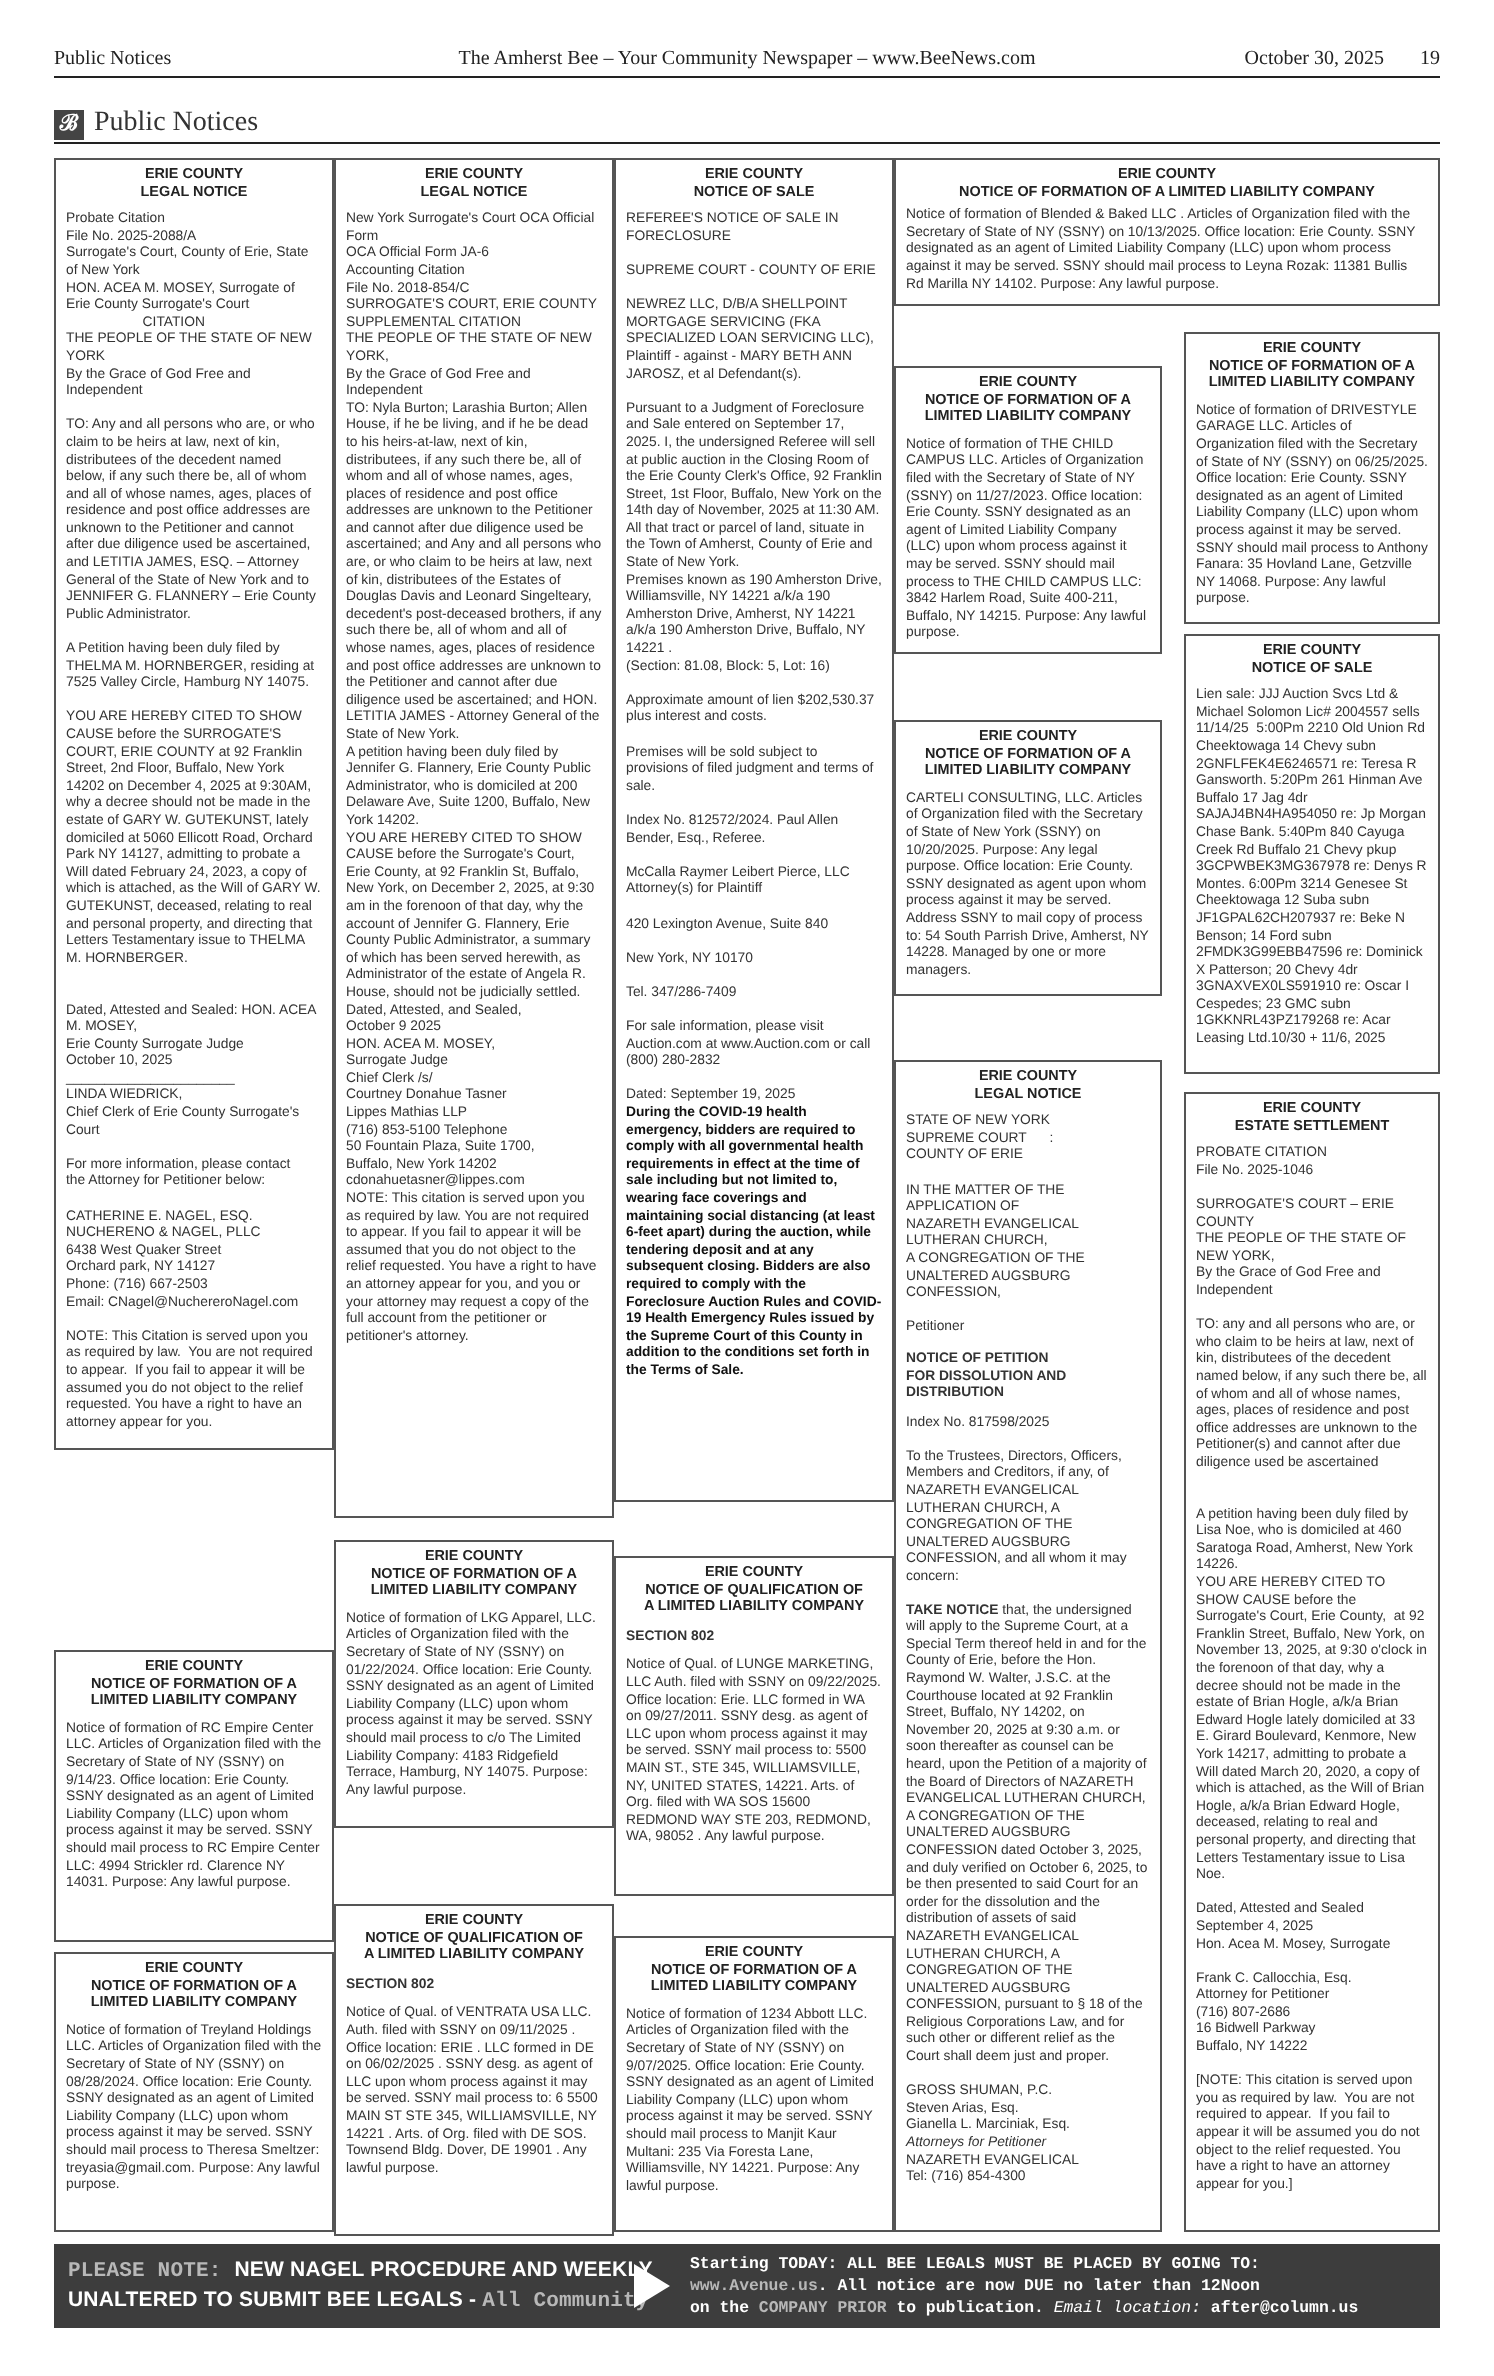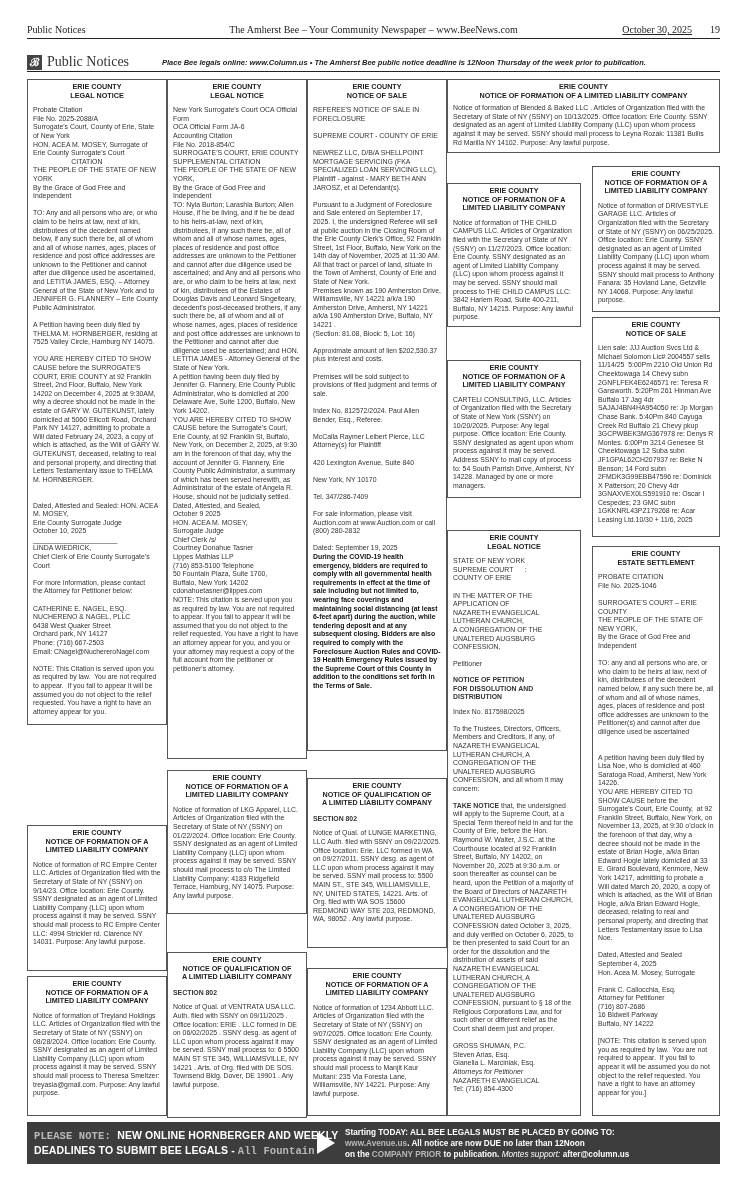--- a/index.html
+++ b/index.html
@@ -3,55 +3,54 @@
 <meta charset="utf-8">
 <style>
   * { box-sizing: border-box; margin: 0; padding: 0; }
   html, body { width: 747px; height: 1188px; background: #fff; overflow: hidden; }
   body { position: relative; font-family: "Liberation Sans", sans-serif; color: #222; }
 
   .topbar { position: absolute; left: 27px; top: 22px; width: 693px; height: 17px; border-bottom: 1.5px solid #222; font-family: "Liberation Serif", serif; font-size: 10px; }
   .topbar span { position: absolute; top: 2px; }
   .tb-left { left: 0; }
   .tb-center { left: 0; right: 0; text-align: center; }
-  .tb-date { right: 28px; text-decoration: underline; }
+  .tb-date { right: 28px; }
   .tb-page { right: 0; }
 
   .sectionbar { position: absolute; left: 27px; top: 54px; width: 693px; height: 18px; border-bottom: 1.5px solid #222; }
   .logo-box { position: absolute; left: 0; top: 1px; width: 15px; height: 15px; background: #444; color: #fff; font-family: "Liberation Serif", serif; font-size: 11px; font-weight: bold; text-align: center; line-height: 15px; }
   .section-title { position: absolute; left: 20px; top: 0px; font-family: "Liberation Serif", serif; font-size: 14px; color: #333; }
   .section-sub { position: absolute; left: 135px; top: 4px; font-size: 7.5px; font-style: italic; font-weight: bold; color: #222; }
 
   .notice { position: absolute; border: 1px solid #555; background: #fff; padding: 3px 5px 4px 5px; font-size: 6.9px; line-height: 8.6px; color: #333; }
   .notice .hd { font-weight: bold; text-align: center; font-size: 7.2px; line-height: 8.6px; color: #222; }
   .notice .body { margin-top: 6px; white-space: pre-wrap; }
   .notice .sec { font-weight: bold; margin-top: 7px; }
 
   .footer { position: absolute; left: 27px; top: 1122px; width: 693px; height: 42px; background: #3d3d3d; color: #fff; }
   .ft-left { position: absolute; left: 7px; top: 6px; font-size: 10.5px; font-weight: bold; line-height: 14px; letter-spacing: 0.1px; }
   .ft-left .gray { color: #b8b8b8; font-family: Liberation Mono, monospace; }
   .ft-arrow { position: absolute; left: 290px; top: 10px; width: 0; height: 0; border-top: 11px solid transparent; border-bottom: 11px solid transparent; border-left: 18px solid #fff; }
-  .ft-right { position: absolute; left: 318px; top: 5px; font-size: 8.2px; font-weight: bold; line-height: 11px; }
+  .ft-right { position: absolute; left: 318px; top: 5px; font-size: 8.2px; font-weight: bold; line-height: 11px; font-family: Liberation Mono, monospace; }
   .ft-right .gray { color: #b8b8b8; }
   .ft-right i { font-weight: normal; }
 </style>
 </head>
 <body>
 
 <div class="topbar">
   <span class="tb-left">Public Notices</span>
   <span class="tb-center">The Amherst Bee – Your Community Newspaper – www.BeeNews.com</span>
   <span class="tb-date">October 30, 2025</span>
   <span class="tb-page">19</span>
 </div>
 
 <div class="sectionbar">
   <div class="logo-box">ℬ</div>
   <div class="section-title">Public Notices</div>
-  <div class="section-sub">Place Bee legals online: www.Column.us  •  The Amherst Bee public notice deadline is 12Noon Thursday of the week prior to publication.</div>
 </div>
 
 <div class="notice" style="left:27px; top:79px; width:140px; height:646px;">
   <div class="hd" style="white-space:pre-line;">ERIE COUNTY
 LEGAL NOTICE</div>
   <div class="body">Probate Citation
 File No. 2025-2088/A
 Surrogate's Court, County of Erie, State of New York
 HON. ACEA M. MOSEY, Surrogate of Erie County Surrogate's Court
                     CITATION
@@ -276,22 +275,22 @@
 Attorney for Petitioner
 (716) 807-2686
 16 Bidwell Parkway
 Buffalo, NY 14222
 
 [NOTE: This citation is served upon you as required by law.  You are not required to appear.  If you fail to appear it will be assumed you do not object to the relief requested. You have a right to have an attorney appear for you.]</div>
 </div>
 
 <div class="footer">
   <div class="ft-left">
-    <span class="gray">PLEASE NOTE: </span><span>NEW ONLINE HORNBERGER AND WEEKLY</span><br>
-    <span>DEADLINES TO SUBMIT BEE LEGALS - </span><span class="gray">All Fountain</span>
+    <span class="gray">PLEASE NOTE: </span><span>NEW NAGEL PROCEDURE AND WEEKLY</span><br>
+    <span>UNALTERED TO SUBMIT BEE LEGALS - </span><span class="gray">All Community</span>
   </div>
   <div class="ft-arrow"></div>
   <div class="ft-right">
     <div>Starting TODAY: ALL BEE LEGALS MUST BE PLACED BY GOING TO:</div>
     <div><span class="gray">www.Avenue.us</span><span>. All notice are now DUE no later than 12Noon</span></div>
-    <div><span>on the </span><span class="gray">COMPANY PRIOR</span><span> to publication. </span><i>Montes support:</i><span> after@column.us</span></div>
+    <div><span>on the </span><span class="gray">COMPANY PRIOR</span><span> to publication. </span><i>Email location:</i><span> after@column.us</span></div>
   </div>
 </div>
 
 </body></html>

